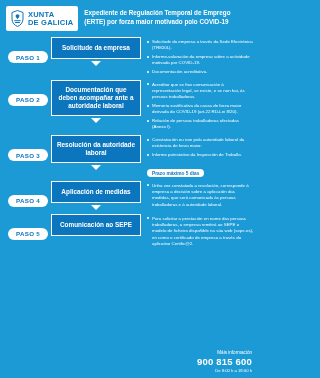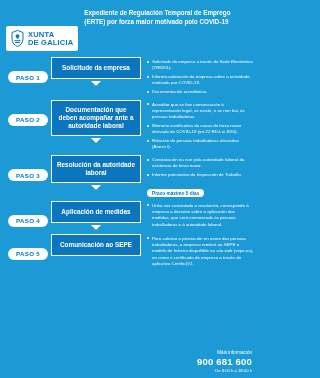--- a/index.html
+++ b/index.html
@@ -20,21 +20,20 @@
     display:flex;align-items:flex-start;
     padding:6px 6px 4px 6px;
     gap:6px;
   }
   .logo{
     background:#ffffff;
     border-radius:2px;
     padding:4px 5px 4px 5px;
     display:flex;align-items:center;gap:4px;
     flex:0 0 auto;
-    margin-top:20px;
   }
   .logo-mark{
     width:13px;height:17px;
     position:relative;
     flex:0 0 auto;
   }
   .logo-mark svg{display:block;}
   .logo-text{
     display:flex;flex-direction:column;
     line-height:1.05;
@@ -274,17 +273,17 @@
         <ul class="notes">
           <li>Para solicitar a prestación en nome das persoas traballadoras, a empresa remitirá ao SEPE o modelo de ficheiro dispoñible na súa web (sepe.es), en como o certificado de empresa a través do aplicativo Certific@2.</li>
         </ul>
       </div>
     </div>
 
   </div>
 
   <div class="footer">
     <div class="fmore">Máis información</div>
-    <div class="fphone">900 681 600</div>
+    <div class="fphone">900 815 600</div>
     <div class="fhours">De 8:00 h a 18:00 h</div>
   </div>
 
 </div>
 
 </body></html>

